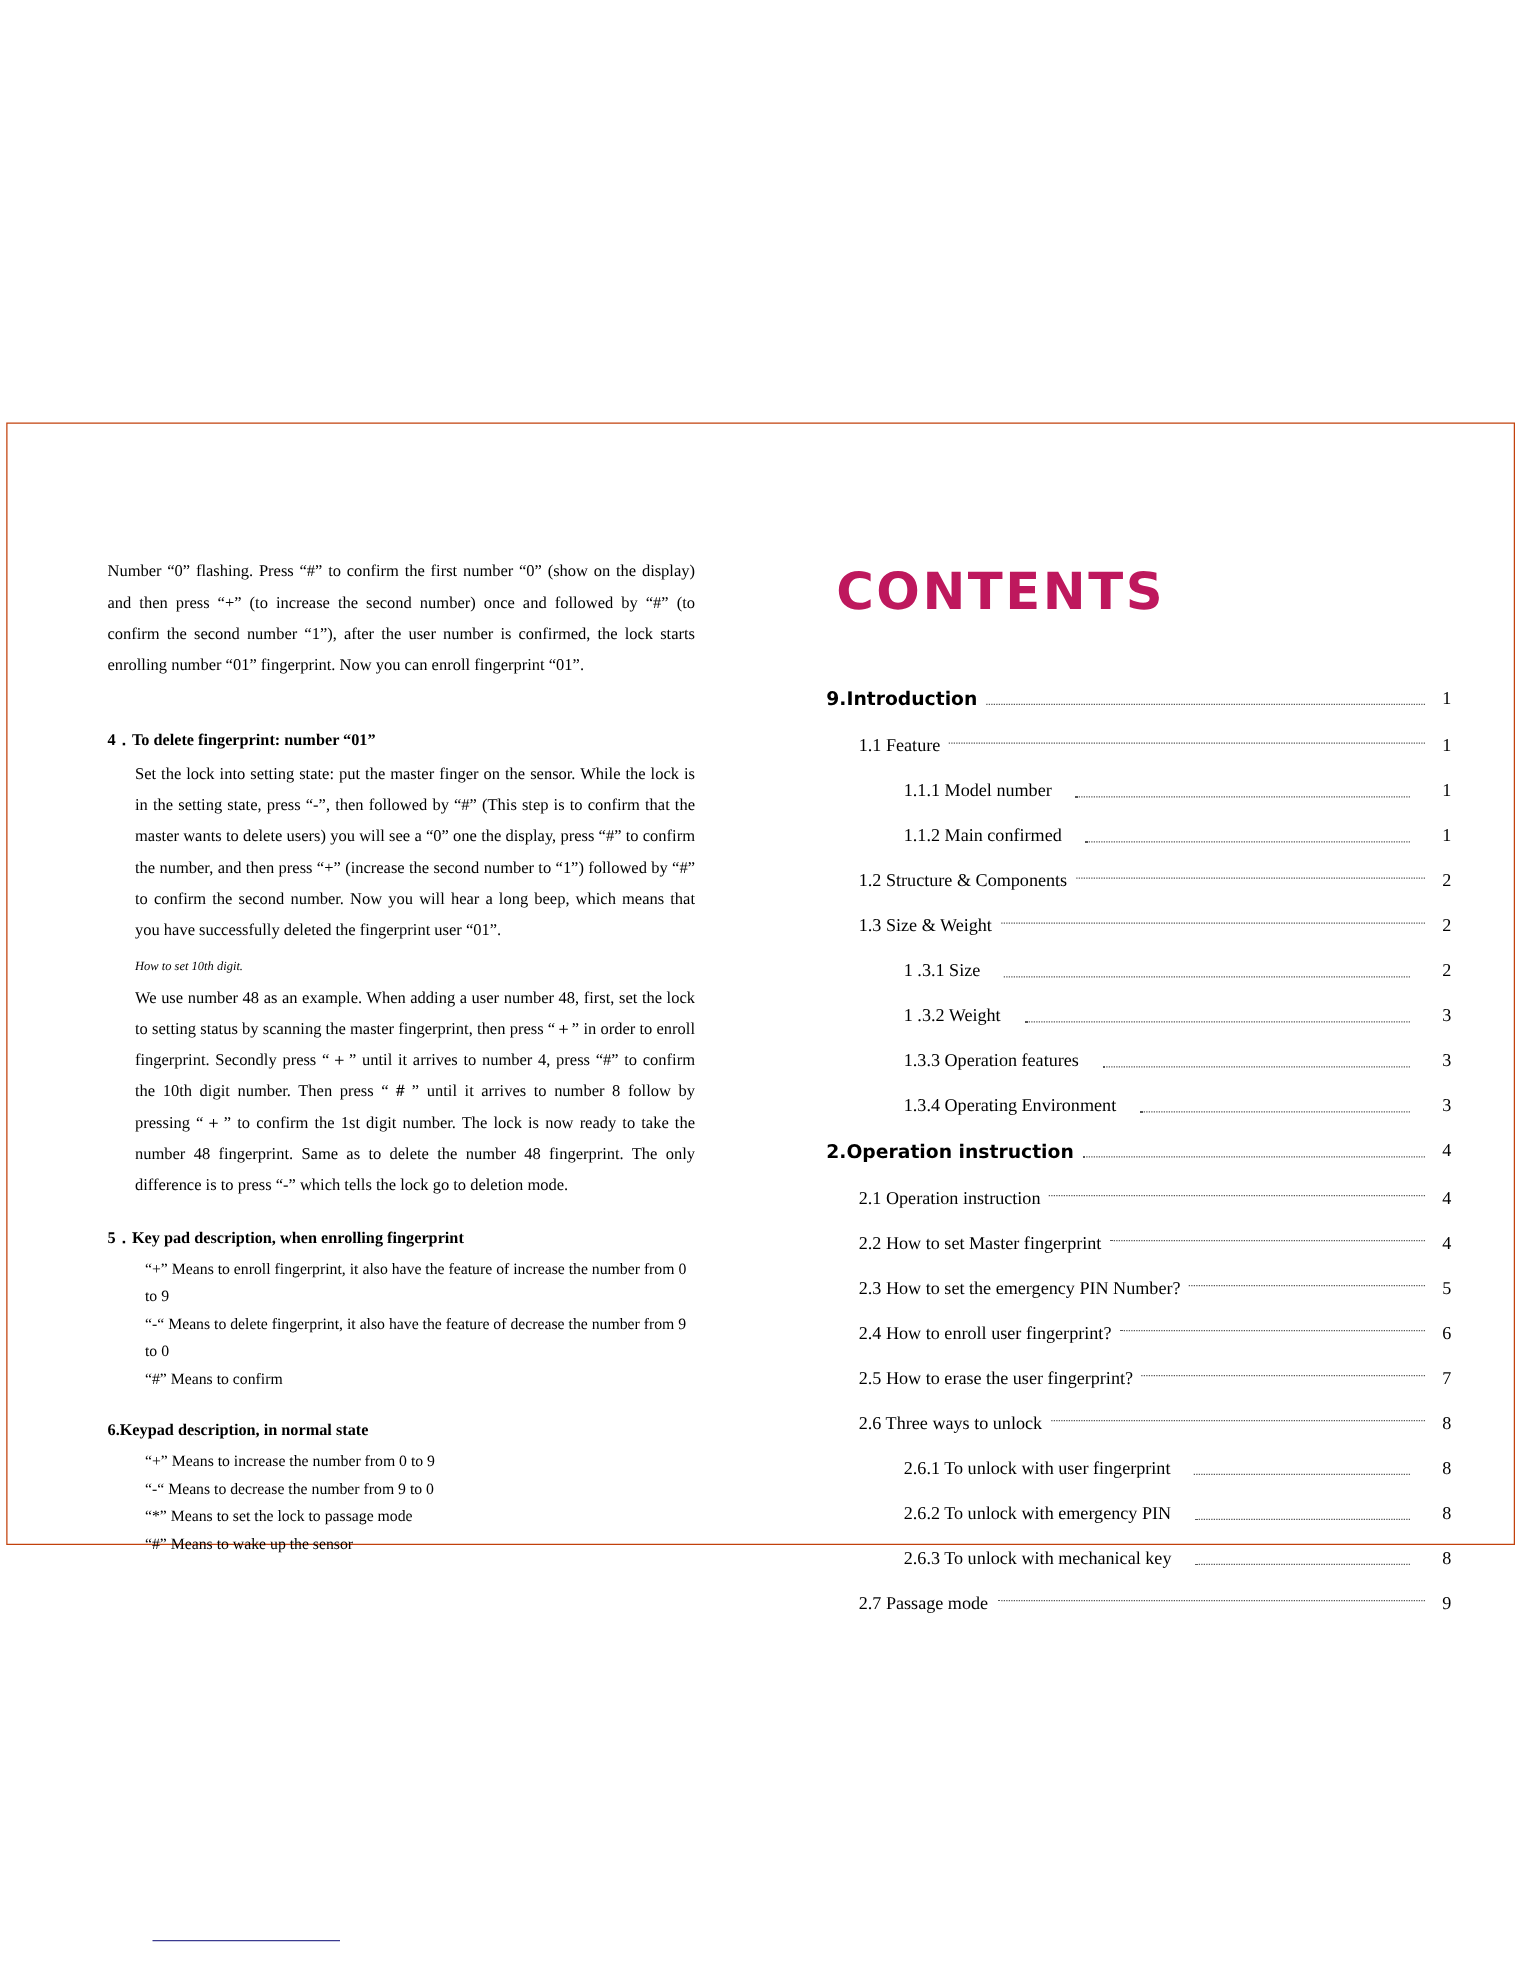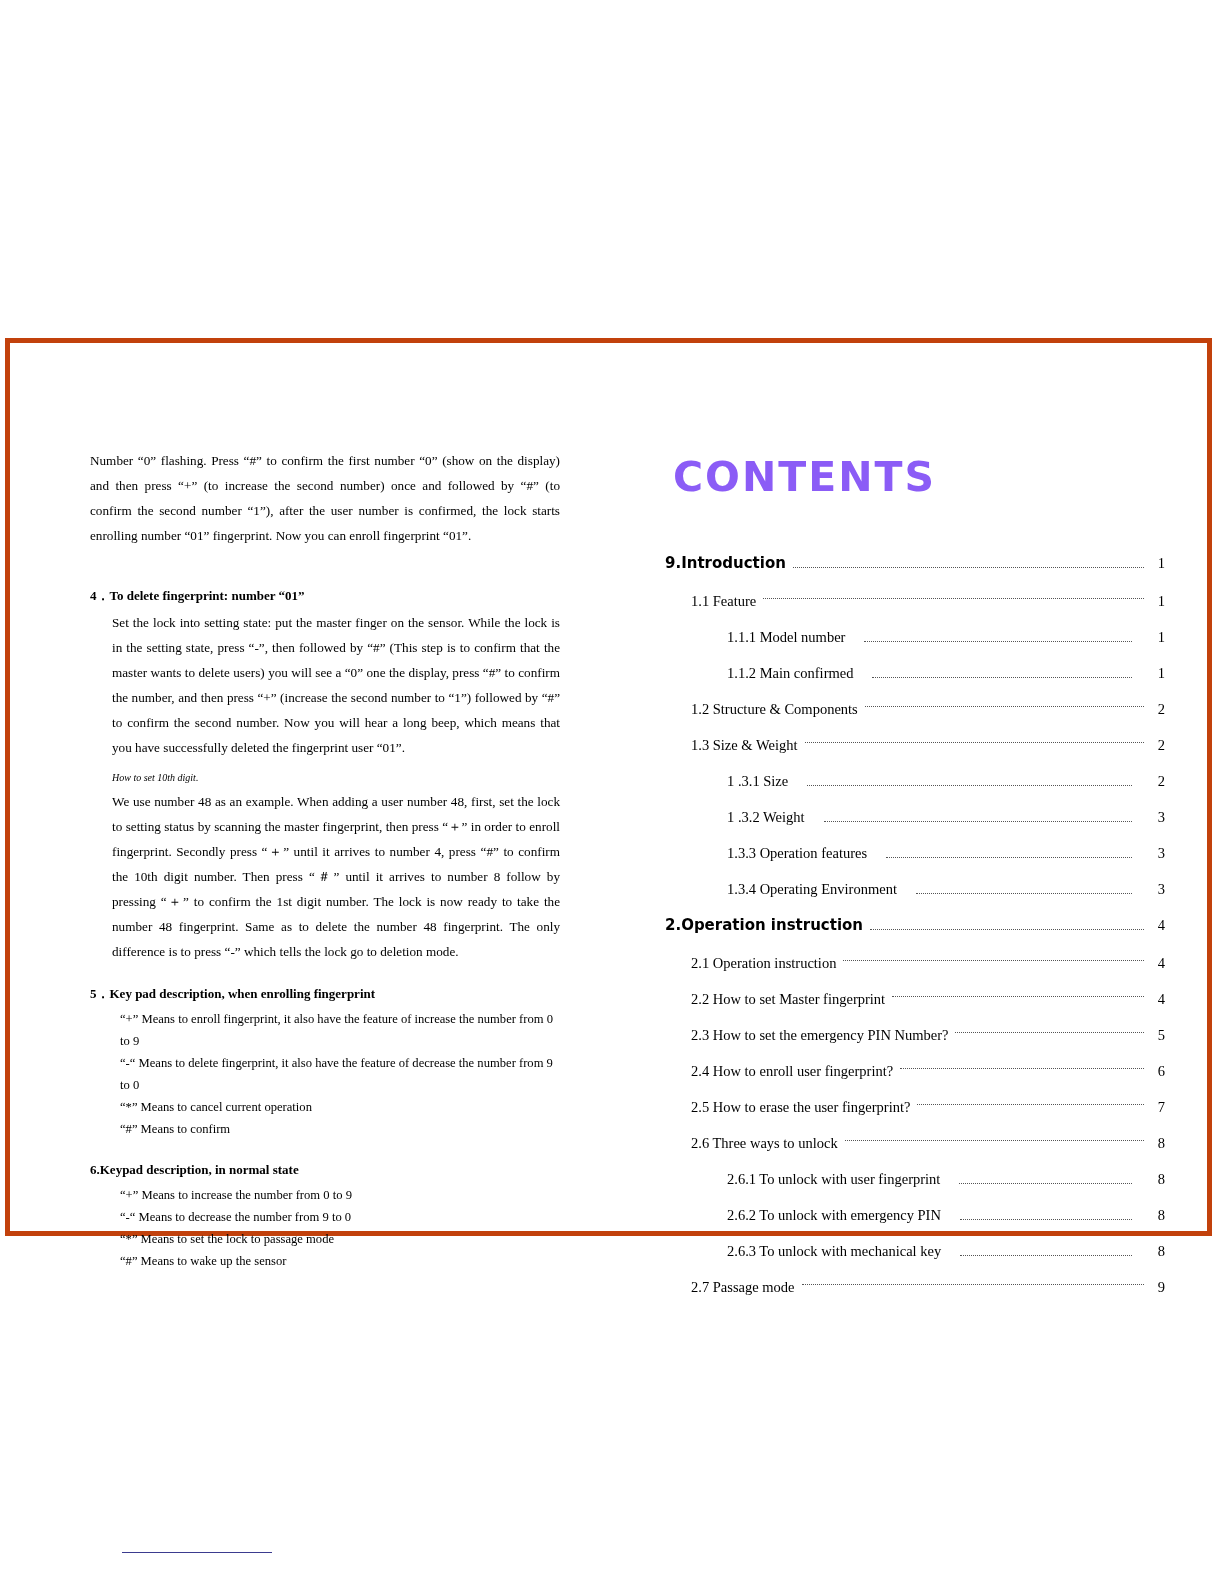--- a/index.html
+++ b/index.html
@@ -13,21 +13,21 @@
     font-family: "Liberation Serif", serif;
     color: #000000;
     position: relative;
   }
   .page {
     position: absolute;
     left: 5px;
     top: 338px;
     width: 1207px;
     height: 898px;
-    border: 5px solid #c2410c;
+    border: 1px solid #c2410c;
     background: #ffffff;
     box-sizing: border-box;
   }
   .spread {
     position: absolute;
     inset: 0;
   }
 
   
   .left-col {
@@ -79,21 +79,21 @@
     left: 655px;
     top: 110px;
     width: 500px;
   }
   .contents-title {
     font-family: "DejaVu Sans", sans-serif;
     font-weight: bold;
     font-size: 41px;
     letter-spacing: 2px;
     margin: 0 0 52px 8px;
-    color: #8b5cf6;
+    color: #be185d;
   }
   .toc {
     list-style: none;
     margin: 0;
     padding: 0;
   }
   .toc-row {
     display: flex;
     align-items: flex-end;
     margin-bottom: 16px;
@@ -152,21 +152,20 @@
       <div class="block-gap"></div>
 
       <div class="sec-head">4．To delete fingerprint: number “01”</div>
       <p class="para indent">Set the lock into setting state: put the master finger on the sensor. While the lock is in the setting state, press “-”, then followed by “#” (This step is to confirm that the master wants to delete users) you will see a “0” one the display, press “#” to confirm the number, and then press “+” (increase the second number to “1”) followed by “#” to confirm the second number. Now you will hear a long beep, which means that you have successfully deleted the fingerprint user “01”.</p>
       <p class="plain-line">How to set 10th digit.</p>
       <p class="para indent">We use number 48 as an example. When adding a user number 48, first, set the lock to setting status by scanning the master fingerprint, then press “＋” in order to enroll fingerprint. Secondly press “＋” until it arrives to number 4, press “#” to confirm the 10th digit number. Then press “＃” until it arrives to number 8 follow by pressing “＋” to confirm the 1st digit number. The lock is now ready to take the number 48 fingerprint. Same as to delete the number 48 fingerprint. The only difference is to press “-” which tells the lock go to deletion mode.</p>
 
       <div class="sec-head tight">5．Key pad description, when enrolling fingerprint</div>
       <p class="bullet-line">“+” Means to enroll fingerprint, it also have the feature of increase the number from 0 to 9</p>
       <p class="bullet-line">“-“ Means to delete fingerprint, it also have the feature of decrease the number from 9 to 0</p>
-      <p class="bullet-line">“*” Means to cancel current operation</p>
       <p class="bullet-line">“#” Means to confirm</p>
 
       <div class="sec-head tight">6.Keypad description, in normal state</div>
       <p class="bullet-line">“+” Means to increase the number from 0 to 9</p>
       <p class="bullet-line">“-“ Means to decrease the number from 9 to 0</p>
       <p class="bullet-line">“*” Means to set the lock to passage mode</p>
       <p class="bullet-line">“#” Means to wake up the sensor</p>
     </div>
 
     <div class="right-col">

